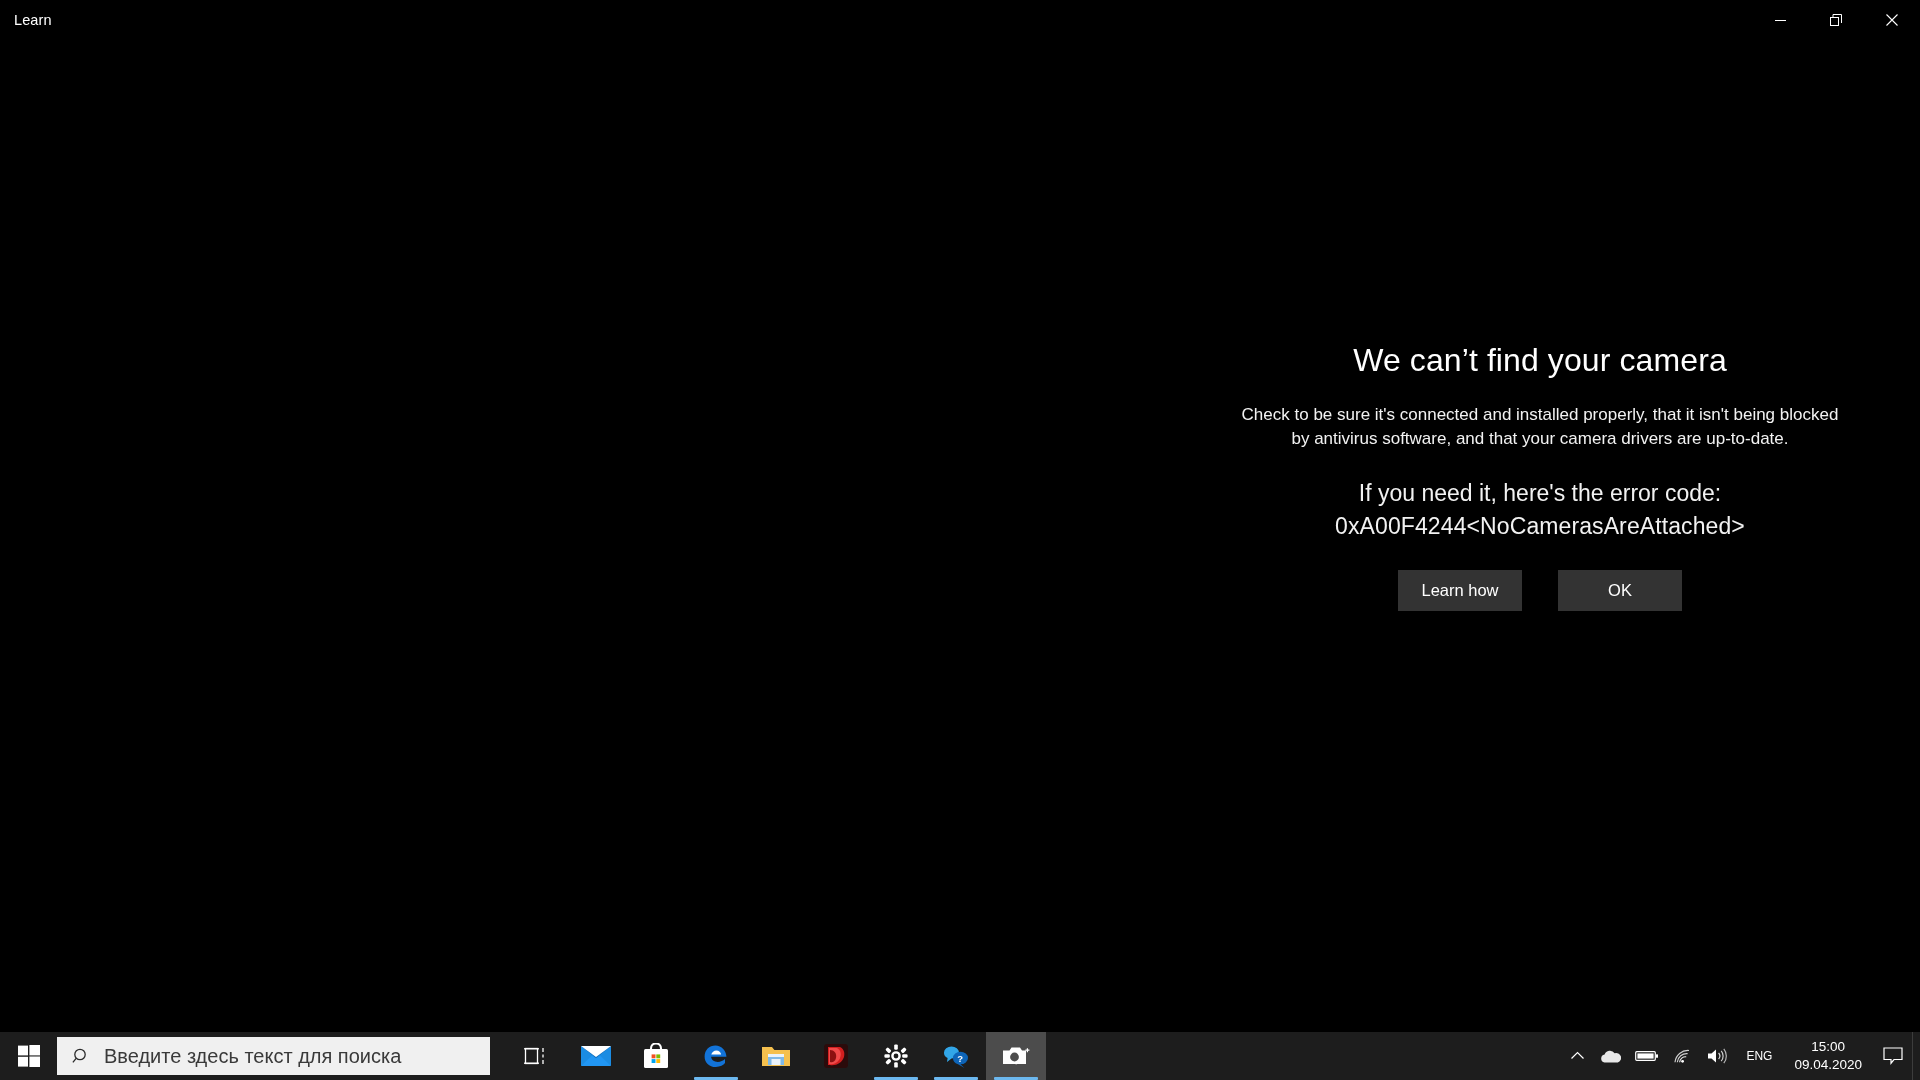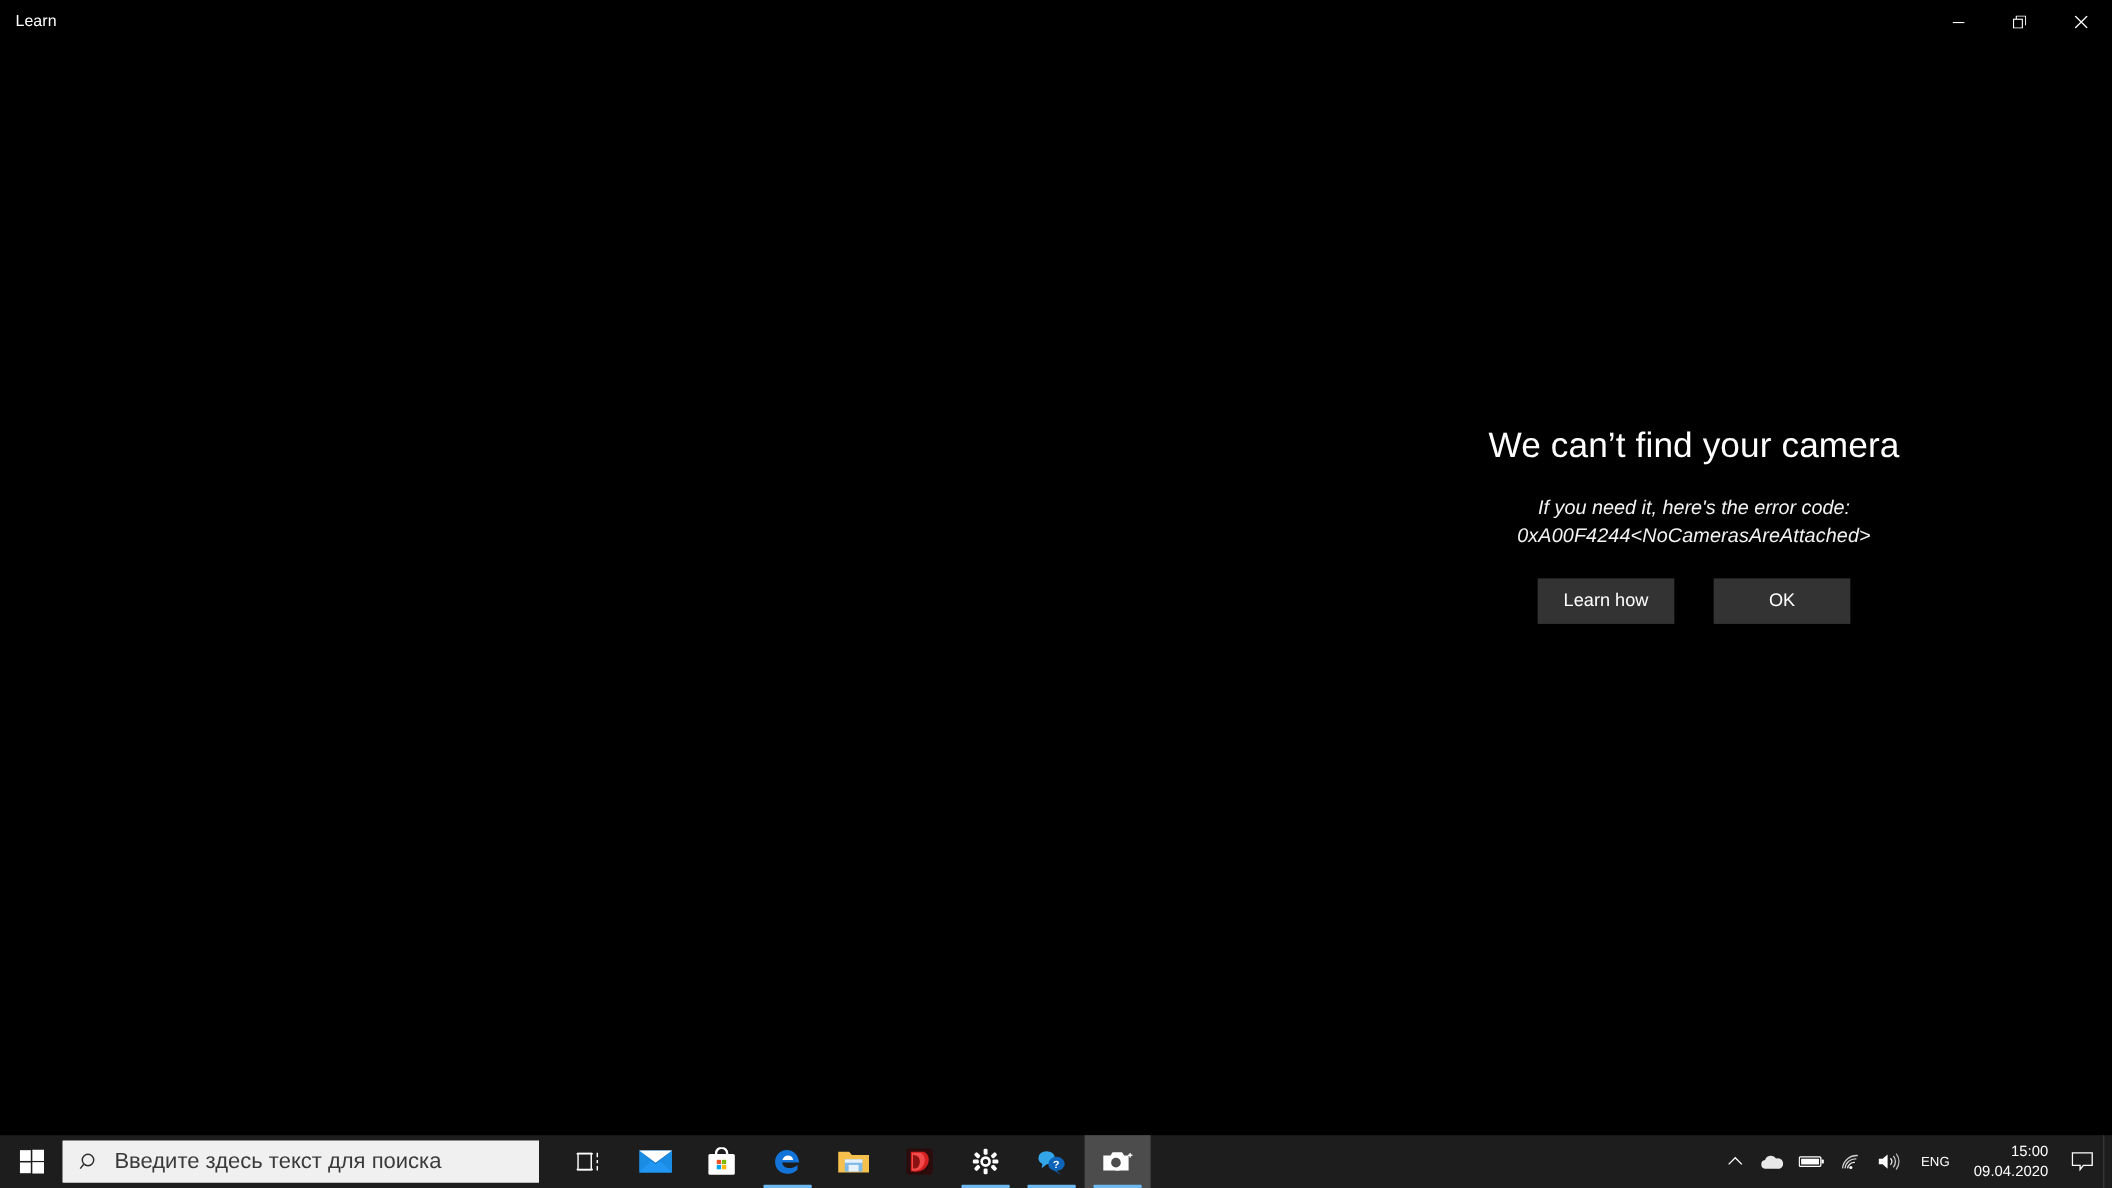--- a/index.html
+++ b/index.html
@@ -41,21 +41,21 @@
   }
   #err-inner { width: 760px; transform: translateY(-40px); }
   #err-heading {
     font-size: 32px; font-weight: 300; line-height: 1.2;
     color: #ffffff; margin-bottom: 23px; letter-spacing: .1px;
   }
   #err-body {
     font-size: 17px; font-weight: 400; line-height: 1.45; color: #f2f2f2;
     max-width: 640px; margin: 0 auto;
   }
-  #err-code-block { margin-top: 25px; font-size: 18px; line-height: 1.45; color: #f2f2f2; font-style: italic; }
+  #err-code-block { margin-top: 25px; font-size: 23px; line-height: 1.45; color: #f2f2f2; }
   #err-code-value { letter-spacing: .1px; }
   #err-buttons {
     margin-top: 26px; display: flex; justify-content: center; gap: 36px;
   }
   .dlg-btn {
     min-width: 124px; height: 41px; padding: 0 18px;
     background: #333333; color: #ffffff; border: 1px solid #333333;
     font-family: "Liberation Sans", sans-serif; font-size: 16.5px;
     display: inline-flex; align-items: center; justify-content: center;
     cursor: default;
@@ -102,21 +102,21 @@
     height: 48px; display: flex; align-items: center; justify-content: center;
     padding: 0 7px; cursor: default;
   }
   #tray-lang {
     color: #ffffff; font-size: 12px; padding: 0 10px; height: 48px;
     display: flex; align-items: center; cursor: default;
   }
   #tray-clock {
     color: #ffffff; font-size: 13.5px; line-height: 1.35; text-align: center;
     padding: 0 12px; height: 48px; display: flex; flex-direction: column;
-    align-items: flex-end; justify-content: center; cursor: default;
+    align-items: center; justify-content: center; cursor: default;
   }
   #tray-action-center {
     width: 38px; height: 48px; display: flex; align-items: center; justify-content: center;
     cursor: default;
   }
   #show-desktop {
     width: 8px; height: 48px; border-left: 1px solid #3c3c3c; cursor: default;
   }
 </style>
 </head>
@@ -147,20 +147,24 @@
           </svg>
         </button>
       </div>
     </div>
 
     <div id="error-dialog">
       <div id="err-inner">
 
         <div id="err-heading">We can’t find your camera</div>
 
+        <div id="err-body">
+          <div>Check to be sure it's connected and installed properly, that it isn't being blocked</div>
+          <div>by antivirus software, and that your camera drivers are up-to-date.</div>
+        </div>
 
         <div id="err-code-block">
           <div>If you need it, here's the error code:</div>
           <div id="err-code-value">0xA00F4244&lt;NoCamerasAreAttached&gt;</div>
         </div>
 
         <div id="err-buttons">
           <button class="dlg-btn">Learn how</button>
           <button class="dlg-btn">OK</button>
         </div>

